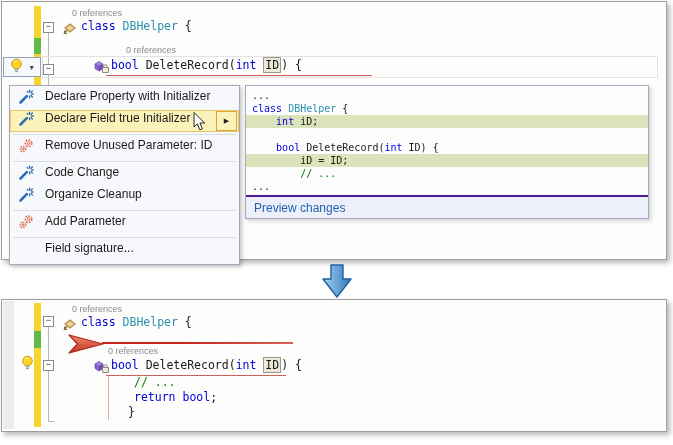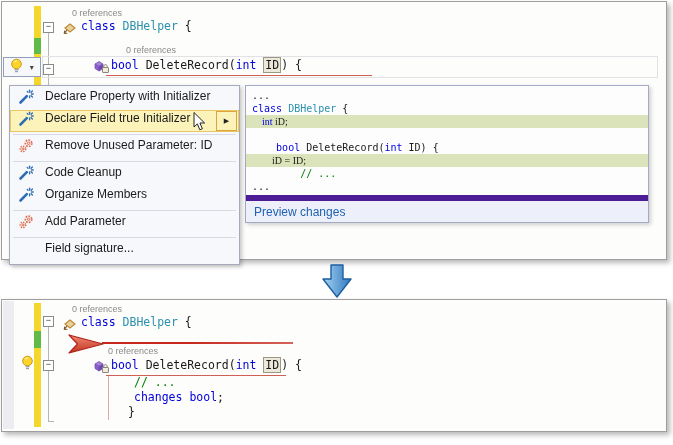--- a/index.html
+++ b/index.html
@@ -56,22 +56,22 @@
   .submenu-box{position:absolute;right:1px;top:0;width:19px;height:18px;border:1px solid #dda43b;
                background:#fcf3bb;display:flex;align-items:center;justify-content:center;
                font-size:7px;color:#222;}
 
   
   .preview{position:absolute;left:245px;top:85px;width:402px;background:#fdfdfd;
            border:1px solid #a3aac8;box-shadow:2px 2px 4px rgba(0,0,0,.18);z-index:4;}
   .pv-code{padding:3px 0 2px 0;}
   .pv-line{height:13px;font:10px/13px "DejaVu Sans Mono",monospace;white-space:pre;
            padding-left:6px;color:#1a1a1a;}
-  .pv-hl{background:#dae3ba;font-family:Liberation Serif, serif;}
-  .pv-footer{height:21px;background:#edf0fa;border-top:6px solid #4c1d95;
+  .pv-hl{background:#dae3ba;}
+  .pv-footer{height:21px;background:#edf0fa;border-top:2px solid #4c1d95;
              display:flex;align-items:center;padding-left:8px;}
   .pv-footer span{font:12px "Liberation Sans",sans-serif;color:#1e62b0;cursor:pointer;}
 
   .cursor-svg{position:absolute;left:193px;top:112px;z-index:6;}
   .down-arrow{position:absolute;left:322px;top:264px;z-index:2;}
   .red-arrow{position:absolute;}
 </style>
 </head>
 <body>
 
@@ -170,35 +170,35 @@
               <line x1="2.5" y1="13.5" x2="8.8" y2="7.2" stroke="#2e6cb5" stroke-width="2.6" stroke-linecap="round"></line>
               <g stroke="#2e6cb5" stroke-width="1.3" stroke-linecap="round">
                 <line x1="11.6" y1="1.2" x2="11.6" y2="3.2"></line>
                 <line x1="11.6" y1="6.8" x2="11.6" y2="8.8"></line>
                 <line x1="13.4" y1="5" x2="15.2" y2="5"></line>
                 <line x1="13.1" y1="3.3" x2="14.4" y2="2"></line>
                 <line x1="13.1" y1="6.7" x2="14.4" y2="8"></line>
                 <line x1="10.1" y1="3.3" x2="9.2" y2="2.4"></line>
               </g>
             </svg></span>
-          <span class="menu-label">Code Cleanup</span>
+          <span class="menu-label">Code Change</span>
         </div>
         <div class="menu-item">
           <span class="menu-icon"><svg width="16" height="16" viewBox="0 0 16 16">
               <line x1="2.5" y1="13.5" x2="8.8" y2="7.2" stroke="#2e6cb5" stroke-width="2.6" stroke-linecap="round"></line>
               <g stroke="#2e6cb5" stroke-width="1.3" stroke-linecap="round">
                 <line x1="11.6" y1="1.2" x2="11.6" y2="3.2"></line>
                 <line x1="11.6" y1="6.8" x2="11.6" y2="8.8"></line>
                 <line x1="13.4" y1="5" x2="15.2" y2="5"></line>
                 <line x1="13.1" y1="3.3" x2="14.4" y2="2"></line>
                 <line x1="13.1" y1="6.7" x2="14.4" y2="8"></line>
                 <line x1="10.1" y1="3.3" x2="9.2" y2="2.4"></line>
               </g>
             </svg></span>
-          <span class="menu-label">Organize Members</span>
+          <span class="menu-label">Organize Cleanup</span>
         </div>
         <div class="menu-sep"></div>
         <div class="menu-item">
           <span class="menu-icon"><svg width="16" height="16" viewBox="0 0 16 16">
               <g fill="none" stroke="#e0694b">
                 <circle cx="10.6" cy="5.3" r="3.2" stroke-width="1.7" stroke-dasharray="1.7 1.2"></circle>
                 <circle cx="10.6" cy="5.3" r="1.2" stroke-width="1"></circle>
                 <circle cx="4.9" cy="10.9" r="2.7" stroke-width="1.5" stroke-dasharray="1.4 1.1"></circle>
                 <circle cx="4.9" cy="10.9" r="1" stroke-width="1"></circle>
               </g>
@@ -295,16 +295,16 @@
           <path d="M10 4 L10 8.5 L6 11 L6 6.5 Z" fill="#7048ae" stroke="#7a51b5" stroke-width=".8"></path>
           <rect x="9.5" y="7.5" width="6" height="5" rx="0.5" fill="#efecdd" stroke="#8a8878"></rect>
           <path d="M10.8 7.5 v-1.2 a1.7 1.7 0 0 1 3.4 0 v1.2" fill="none" stroke="#8a8878" stroke-width="1"></path>
         </svg>
     </span>
     <div class="code-line" style="left:109px;top:58px;"><span class="tk-kw">bool </span><span class="tk-pl">DeleteRecord(</span><span class="tk-kw">int </span><span class="tk-boxed">ID</span><span class="tk-pl">) {</span></div>
     <div class="red-underline" style="left:104px;top:75px;width:180px;"></div>
     <div class="pink-vline" style="left:106px;top:76px;height:44px;"></div>
 
     <div class="code-line" style="left:132px;top:75px;"><span class="tk-cm">// ...</span></div>
-    <div class="code-line" style="left:132px;top:90px;"><span class="tk-kw">changes </span><span class="tk-kw">bool</span><span class="tk-pl">;</span></div>
+    <div class="code-line" style="left:132px;top:90px;"><span class="tk-kw">return </span><span class="tk-kw">bool</span><span class="tk-pl">;</span></div>
     <div class="code-line" style="left:126px;top:105px;"><span class="tk-pl">}</span></div>
   </section>
 </div>
 
 </body></html>

